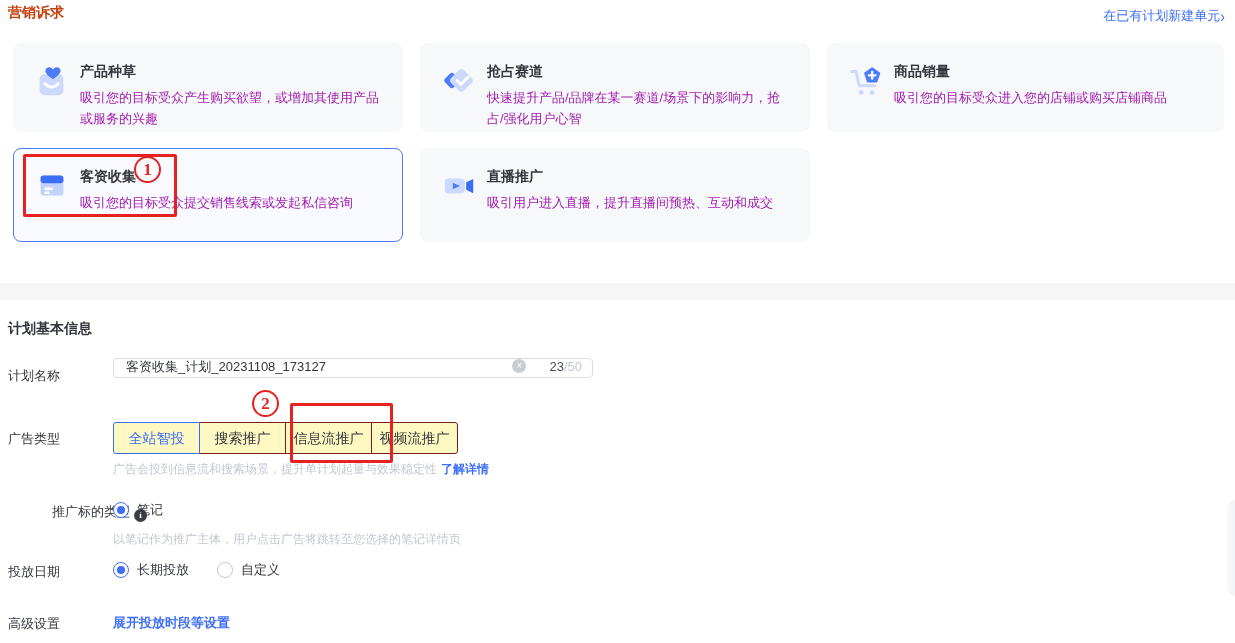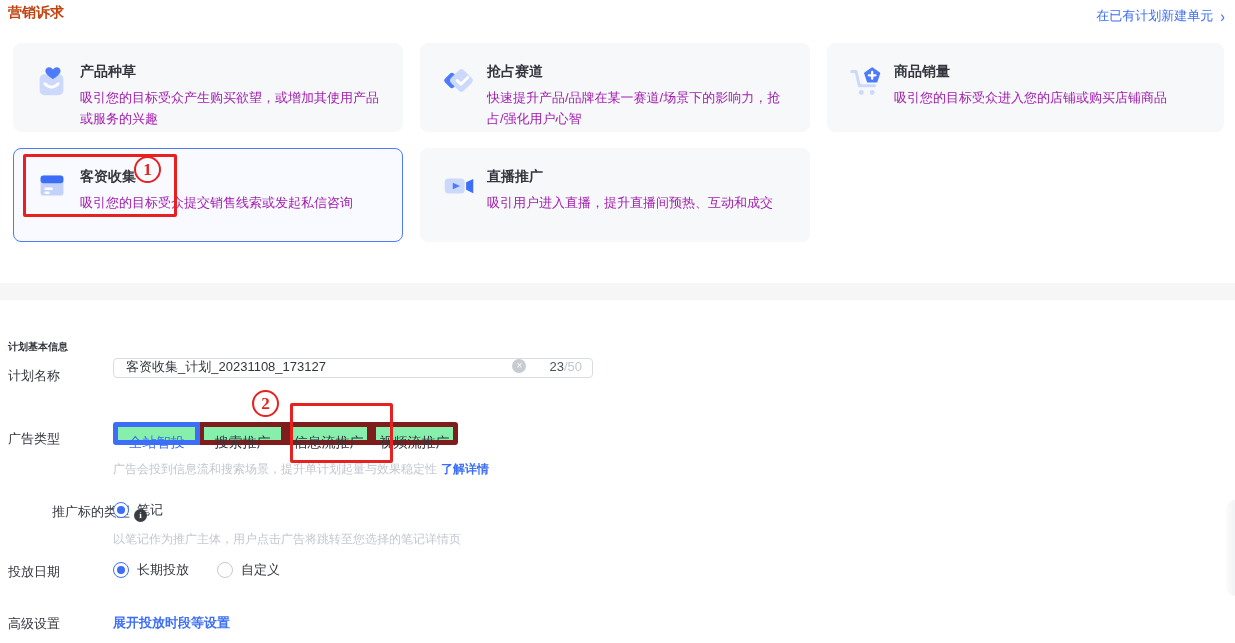--- a/index.html
+++ b/index.html
@@ -6,62 +6,62 @@
   html,body { width:1235px; height:643px; }
   body {
     position: relative;
     background: #ffffff;
     font-family: "Liberation Sans", "DejaVu Sans", sans-serif;
     color: #333640;
     overflow: hidden;
   }
   
   .page-title { position:absolute; left:8px; top:4px; font-size:14px; font-weight:600; color:#c2410c; }
-  .new-unit-link { position:absolute; right:10px; top:7px; font-size:13px; color:#3d6ef7; cursor:pointer; display:flex; align-items:center; gap:7px; }
+  .new-unit-link { position:absolute; right:10px; top:7px; font-size:13px; color:#3d6ef7; cursor:pointer; display:flex; align-items:center; }
   .new-unit-link .chev { font-size:14px; line-height:1; transform:scaleY(1.15); }
   
   .cards {
     position:absolute; left:13px; top:43px; width:1211px;
     display:grid; grid-template-columns:390px 390px 397px; grid-template-rows:89px 94px;
     column-gap:17px; row-gap:16px;
   }
   .card {
     background:#f7f8fa; border:1px solid #f7f8fa; border-radius:8px;
     display:flex; align-items:flex-start; gap:9px; padding:15px 22px 0 19px; cursor:pointer;
   }
   .card.selected { background:#f8faff; border:1px solid #4d7bf9; }
   .card .icon { flex:0 0 38px; width:38px; height:38px; margin-top:3px; }
   .card .title { font-size:14px; font-weight:600; color:#33363d; line-height:20px; margin:2px 0 6px; }
   .card .desc { font-size:13px; color:#a21caf; line-height:21px; }
   
   .band { position:absolute; left:0; top:283px; width:1235px; height:17px; background:#f6f6f7; }
   
-  .section-title { position:absolute; left:8px; top:340px; font-size:10px; font-weight:600; color:#32353c; }
+  .section-title { position:absolute; left:8px; top:320px; font-size:14px; font-weight:600; color:#32353c; }
   .f-label { position:absolute; left:8px; font-size:13px; color:#33363d; }
   .input-wrap {
     position:absolute; left:113px; top:358px; width:480px; height:20px;
     border:1px solid #d9dce3; border-radius:4px; background:#fff;
     display:flex; align-items:flex-start; padding:0 10px 0 12px; gap:23px;
   }
   .input-wrap input {
     flex:1; border:none; outline:none; background:transparent;
     font-size:13px; color:#33363d; font-family:inherit;
   }
   .clear-ic {
     width:14px; height:14px; border-radius:50%; background:#c8cbd1; color:#fff;
     font-size:10px; line-height:14px; text-align:center; cursor:pointer; flex:0 0 14px;
   }
   .count { font-size:13px; white-space:nowrap; }
   .count .cur { color:#4a4e57; }
   .count .max { color:#c3c6cd; }
   
   .tabs { position:absolute; left:113px; top:422px; display:flex; }
   .seg {
-    width:87px; height:23px; line-height:30px; text-align:center; font-size:14px; color:#33363d;
-    background:#86efac; border:5px solid #7f1d1d; margin-left:-1px; cursor:pointer; position:relative;
+    width:87px; height:32px; line-height:30px; text-align:center; font-size:14px; color:#33363d;
+    background:#fef9c3; border:1px solid #7f1d1d; margin-left:-1px; cursor:pointer; position:relative;
   }
   .seg:first-child { margin-left:0; border-radius:3px 0 0 3px; }
   .seg:last-child { border-radius:0 3px 3px 0; }
   .seg.selected { color:#3d6ef7; border-color:#3d6ef7; z-index:2; }
   .note { position:absolute; left:113px; font-size:12px; color:#c3c7cf; }
   .note .lnk { color:#3d6ef7; font-weight:600; cursor:pointer; margin-left:4px; }
   
   .radio-row { position:absolute; display:flex; align-items:center; }
   .radio { width:16px; height:16px; border-radius:50%; border:1px solid #c6c9d0; background:#fff; position:relative; flex:0 0 16px; cursor:pointer; }
   .radio.on { border-color:#3d6ef7; }

